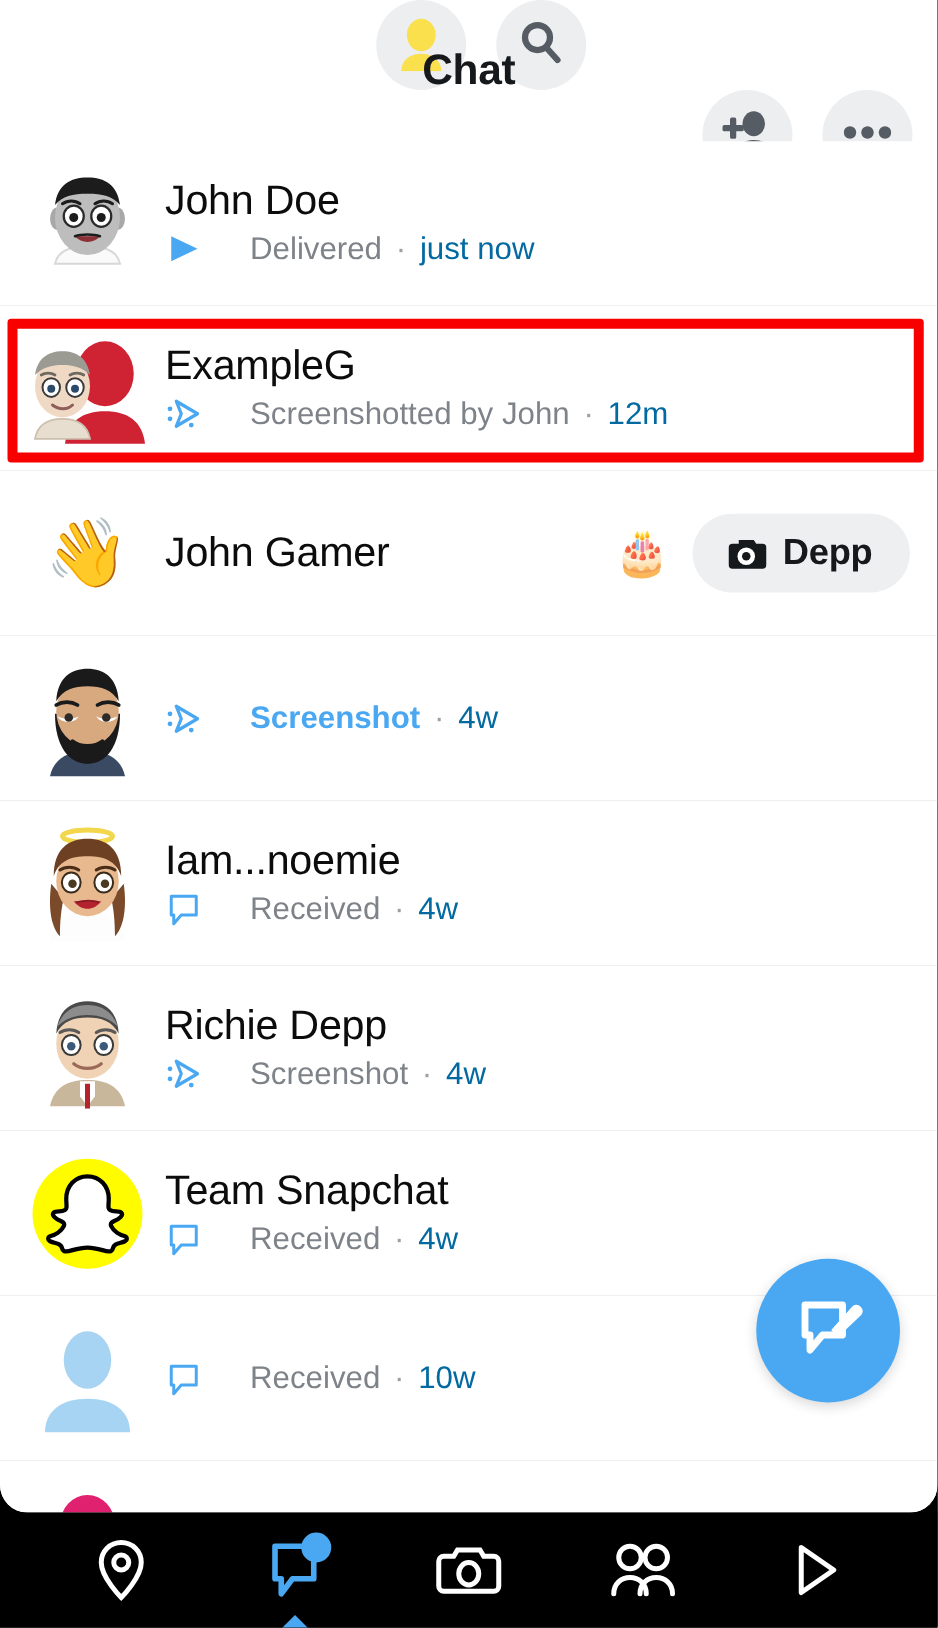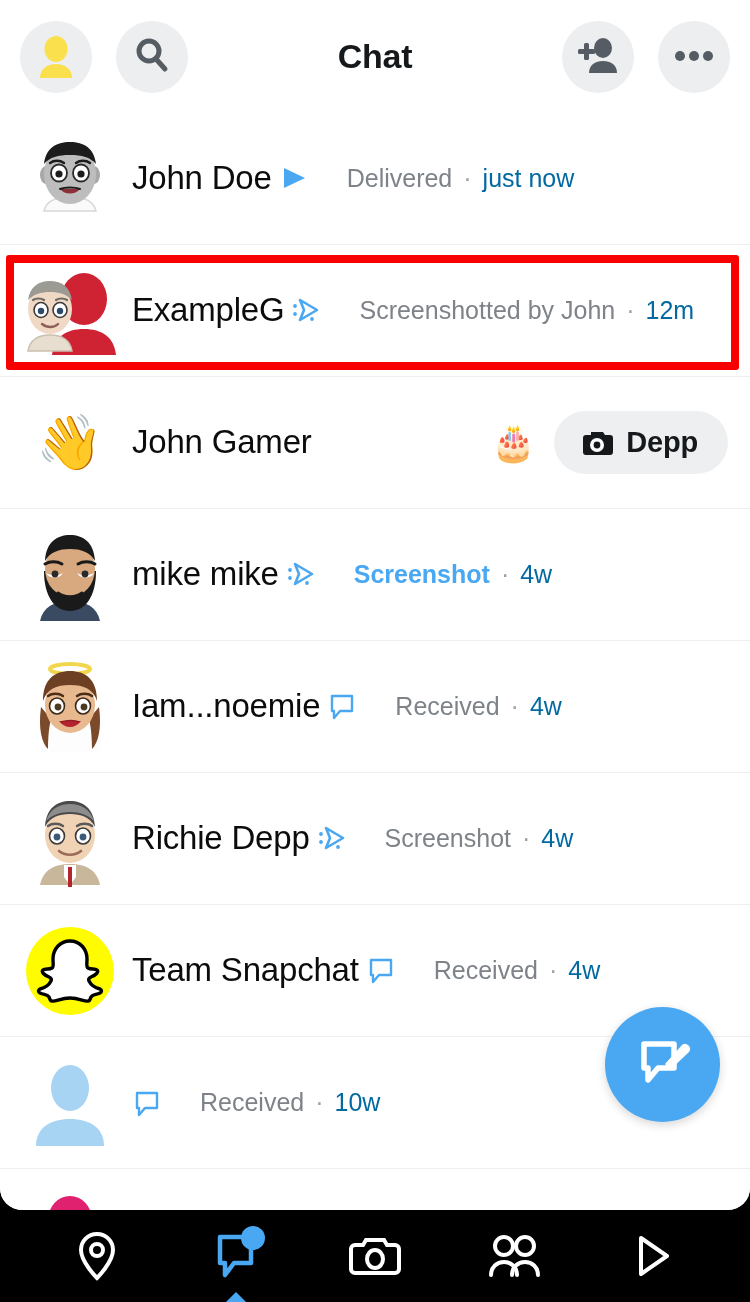--- a/index.html
+++ b/index.html
@@ -30,20 +30,21 @@
     overflow: hidden;
   }
 
   
   .header {
     position: relative;
     height: 113px;
     background: #fff;
     display: flex;
     align-items: center;
+    flex-direction: column;
   }
   .hdr-circle {
     width: 72px; height: 72px;
     border-radius: 50%;
     background: #eceef0;
     display: flex; align-items: center; justify-content: center;
     flex: none;
   }
   .hdr-left { display: flex; gap: 24px; margin-left: 20px; }
   .hdr-right { display: flex; gap: 24px; margin-left: auto; margin-right: 20px; }
@@ -78,21 +79,21 @@
     margin-right: 14px;
   }
   .avatar svg { display: block; }
 
   .emoji-av {
     font-size: 54px;
     line-height: 1;
     font-family: "DejaVu Sans", sans-serif;
   }
 
-  .row-body { flex: 1; min-width: 0; display: flex; flex-direction: row; gap: 7px; }
+  .row-body { flex: 1; min-width: 0; display: flex; flex-direction: column; gap: 7px; }
 
   .row-name {
     font-size: 33px;
     color: #0c0c0d;
     letter-spacing: -0.2px;
     white-space: nowrap;
     overflow: hidden;
     text-overflow: ellipsis;
     line-height: 1.05;
   }
@@ -337,21 +338,20 @@
             <path d="M22 46c6 3 12 3 17 0-3 6-14 6-17 0z" fill="#fff"></path>
             <path d="M53 46c5 3 11 3 17 0-3 6-14 6-17 0z" fill="#fff"></path>
             <circle cx="31" cy="47" r="3.4" fill="#2b2b2b"></circle>
             <circle cx="61" cy="47" r="3.4" fill="#2b2b2b"></circle>
             <path d="M21 37c5-3 12-3 17 0" fill="none" stroke="#1a1a1a" stroke-width="3" stroke-linecap="round"></path>
             <path d="M54 37c5-3 12-3 17 0" fill="none" stroke="#1a1a1a" stroke-width="3" stroke-linecap="round"></path>
             <path d="M34 66c6 5 18 5 24 0" fill="none" stroke="#1a1a1a" stroke-width="3" stroke-linecap="round"></path>
           </svg>
         </div>
         <div class="row-body">
-          <div class="row-name">mike mike</div>
           <div class="row-status unread">
             <svg class="status-icon" viewBox="0 0 30 30">
               <path d="M9 5 L26 15 L9 25 L13 15 Z" fill="none" stroke="#4aa8f2" stroke-width="2.6" stroke-linejoin="round"></path>
               <circle cx="4" cy="11" r="1.9" fill="#4aa8f2"></circle>
               <circle cx="4" cy="19" r="1.9" fill="#4aa8f2"></circle>
               <circle cx="21" cy="24" r="1.9" fill="#4aa8f2"></circle>
             </svg>
             <span class="st-text">Screenshot</span>
             <span class="dot-sep">·</span>
             <span class="row-time">4w</span>

